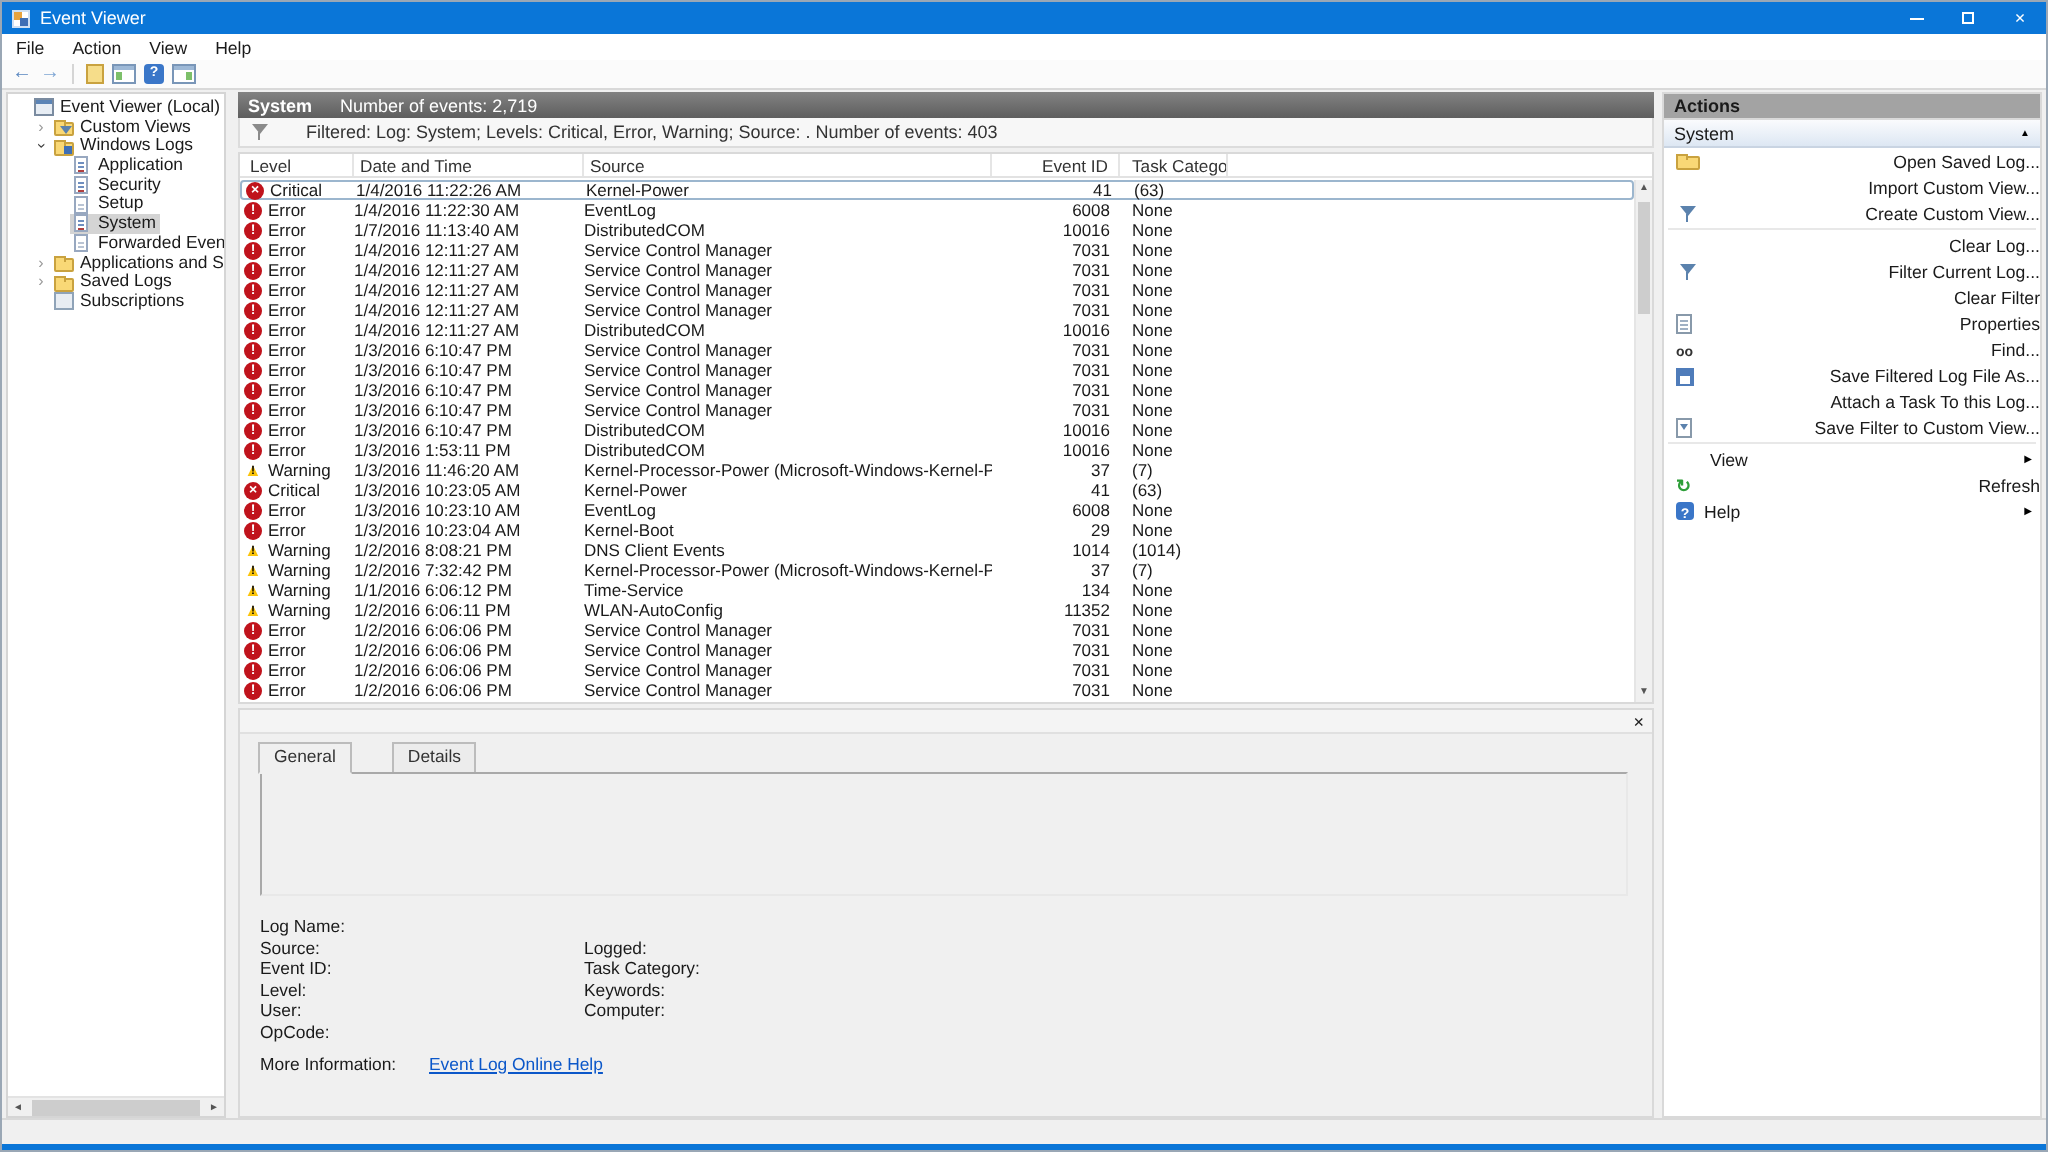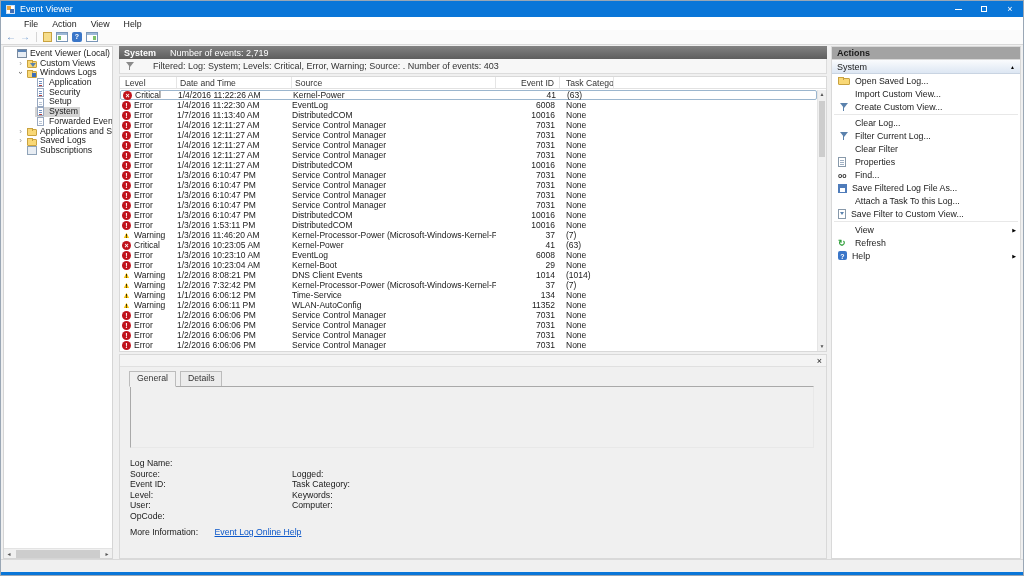--- a/index.html
+++ b/index.html
@@ -16,21 +16,21 @@
   .title-icon { width:9px; height:9px; background:#fff; border:1px solid #cfe0f3; position:relative; flex:none; }
   .title-icon::before { content:""; position:absolute; left:0; top:0; width:4px; height:4px; background:#e8a33d; }
   .title-icon::after { content:""; position:absolute; right:0; bottom:0; width:4px; height:4px; background:#3f6fb5; }
   .title-text { margin-left:5px; font-size:9px; }
   .win-controls { margin-left:auto; display:flex; height:16px; }
   .win-btn { width:26px; height:16px; display:flex; align-items:center; justify-content:center; color:#fff; font-size:9px; }
   .glyph-min { width:7px; height:1px; background:#fff; display:block; }
   .glyph-max { width:6px; height:6px; border:1px solid #fff; display:block; }
 
   
-  .menubar { height:13px; background:#fff; display:flex; align-items:center; padding-left:16px; }
+  .menubar { height:13px; background:#fff; display:flex; align-items:center; padding-left:0; }
   .menu-item { padding:0 7px; font-size:8.8px; }
   .toolbar { height:15px; background:#fbfbfb; border-bottom:1px solid #d9d9d9; display:flex; align-items:center; padding-left:5px; gap:4px; }
   .tb { color:#5a87c0; font-weight:bold; font-size:10px; line-height:12px; }
   .tb.fwd { color:#7fa6d4; }
   .tb-sep { width:1px; height:10px; background:#d5d5d5; margin:0 2px; }
   .tb-ico { width:12px; height:10px; position:relative; flex:none; }
   .tb-ico.doc { width:9px; height:10px; background:#f6dd8a; border:1px solid #c9a23f; }
   .tb-ico.win { border:1px solid #7996b8; background:#fff; }
   .tb-ico.win::before { content:""; position:absolute; left:0; right:0; top:0; height:2px; background:#9db8d6; }
   .tb-ico.win.left::after { content:""; position:absolute; left:1px; top:3px; width:3px; bottom:1px; background:#7dc06a; }
@@ -92,36 +92,36 @@
   .vscroll { position:absolute; top:13px; bottom:0; right:0; width:9px; background:#f0f0f0; border-left:1px solid #e5e5e5; }
   .varrow { position:absolute; left:0; right:0; top:0; font-size:5px; color:#555; text-align:center; line-height:9px; }
   .varrow.down { top:auto; bottom:0; }
   .vthumb { position:absolute; left:1px; right:1px; top:11px; height:56px; background:#cdcdcd; }
 
   
   .preview { flex:1; margin-top:2px; border:1px solid #d9d9d9; background:#f0f0f0; position:relative; overflow:hidden; }
   .pv-strip { height:12px; background:#f4f4f4; border-bottom:1px solid #e0e0e0; position:relative; }
   .pv-close { position:absolute; right:4px; top:0; line-height:12px; font-size:9px; color:#222; }
   .tabs { display:flex; padding-left:9px; margin-top:4px; height:15px; }
-  .tab { font-size:8.7px; line-height:13px; padding:0 7px; border:1px solid #bcbcbc; background:#ececec; margin-right:4px; border-bottom:none; color:#333; }
+  .tab { font-size:8.7px; line-height:13px; padding:0 7px; border:1px solid #bcbcbc; background:#ececec; margin-right:20px; border-bottom:none; color:#333; }
   .tab.active { background:#f0f0f0; position:relative; z-index:2; border-bottom:1px solid #f0f0f0; margin-bottom:-1px; }
   .pv-box { margin:0 12px 0 10px; height:62px; border:1px solid #a9a9a9; border-right-color:#e8e8e8; border-bottom-color:#e8e8e8; background:#f0f0f0; }
   .pv-fields { margin:10px 0 0 10px; position:relative; font-size:8.7px; }
   .f-row { height:10.6px; line-height:10.6px; position:relative; }
   .f-left { position:absolute; left:0; }
   .f-right { position:absolute; left:162px; }
   .pv-more { margin:5px 0 0 10px; font-size:8.7px; }
   .pv-link { color:#0b57c9; text-decoration:underline; margin-left:14px; cursor:pointer; }
 
   
   .actions-panel { width:190px; flex:none; margin:1px 1px 0 0; border:1px solid #d9d9d9; background:#fff; display:flex; flex-direction:column; overflow:hidden; }
   .actions-title { height:13px; line-height:13px; background:#a3a3a3; border-bottom:1px solid #d9d9d9; font-weight:bold; padding-left:5px; flex:none; }
   .actions-section { height:14px; line-height:14px; background:linear-gradient(#fafbfd,#dde7f3); border-bottom:1px solid #c9d4e2; display:flex; align-items:center; padding:0 5px; flex:none; }
   .collapse { margin-left:auto; font-size:5px; color:#000; }
-  .action-item { display:flex; align-items:center; height:13px; padding-left:6px; font-size:8.8px; }
+  .action-item { display:flex; align-items:center; height:13px; padding-left:6px; font-size:8.8px;justify-content:space-between; }
   .alabel { white-space:nowrap; overflow:hidden; }
   .aicon { width:12px; height:10px; position:relative; margin-right:5px; flex:none; }
   .action-sep { height:1px; background:#e8e8e8; margin:1px 2px; }
   .submenu { margin-left:auto; padding-right:4px; font-size:5px; color:#000; }
   .funnel-icon::before { content:""; position:absolute; left:2px; top:1px; border-left:4px solid transparent; border-right:4px solid transparent; border-top:5px solid #5b82ad; }
   .funnel-icon::after { content:""; position:absolute; left:5px; top:5px; width:1px; height:4px; background:#5b82ad; }
   .open-folder-icon { background:#f9d876; border:1px solid #c9a23f; height:7px; margin-top:2px; border-radius:1px; }
   .open-folder-icon::before { content:""; position:absolute; top:-2px; left:-1px; width:4px; height:2px; background:#f9d876; border:1px solid #c9a23f; border-bottom:none; }
   .properties-icon { width:8px; background:#fff; border:1px solid #8899aa; margin-right:9px; }
   .properties-icon::after { content:""; position:absolute; left:1px; top:2px; width:4px; height:1px; background:#9fb0c4; box-shadow:0 2px 0 #9fb0c4, 0 4px 0 #9fb0c4; }

